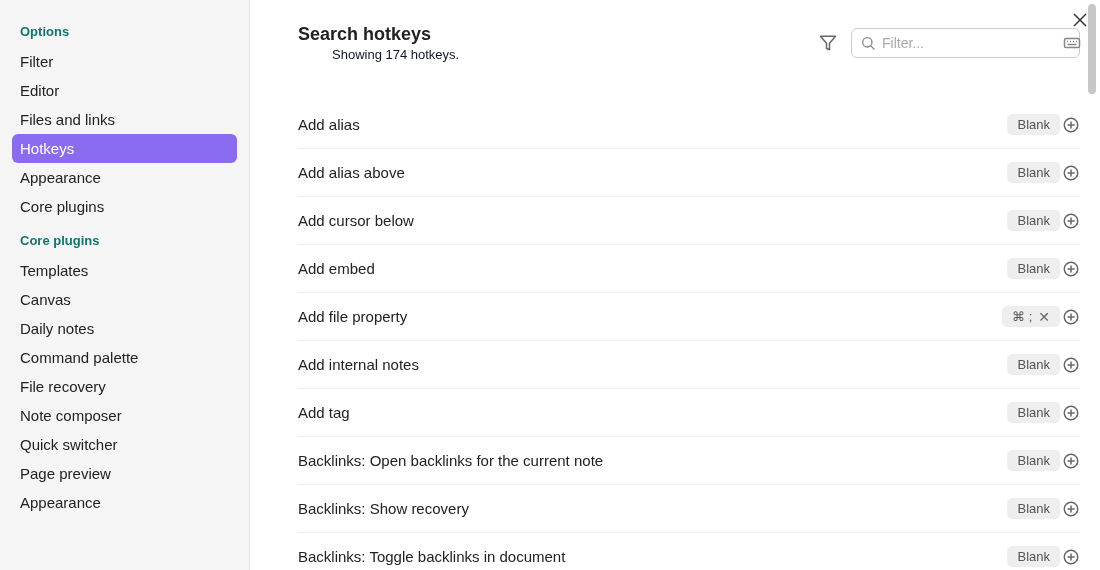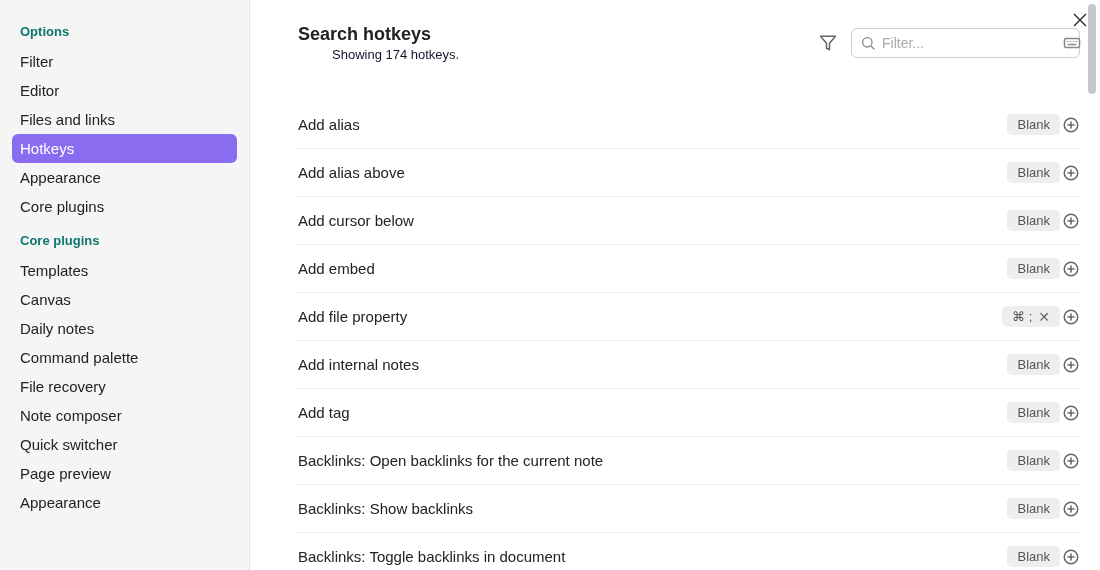--- a/index.html
+++ b/index.html
@@ -227,21 +227,21 @@
               <div class="plus-btn">
                 <svg width="18" height="18" viewBox="0 0 24 24" fill="none" stroke="currentColor" stroke-width="2" stroke-linecap="round">
                   <circle cx="12" cy="12" r="9"></circle>
                   <line x1="12" y1="8" x2="12" y2="16"></line>
                   <line x1="8" y1="12" x2="16" y2="12"></line>
                 </svg>
               </div>
             </div>
           </div>
           <div class="hotkey-row">
-            <div class="hotkey-name">Backlinks: Show backlinks</div>
+            <div class="hotkey-name">Backlinks: Show recovery</div>
             <div class="hotkey-right">
               <div class="badge">
                 <span>Blank</span>
               </div>
               <div class="plus-btn">
                 <svg width="18" height="18" viewBox="0 0 24 24" fill="none" stroke="currentColor" stroke-width="2" stroke-linecap="round">
                   <circle cx="12" cy="12" r="9"></circle>
                   <line x1="12" y1="8" x2="12" y2="16"></line>
                   <line x1="8" y1="12" x2="16" y2="12"></line>
                 </svg>

